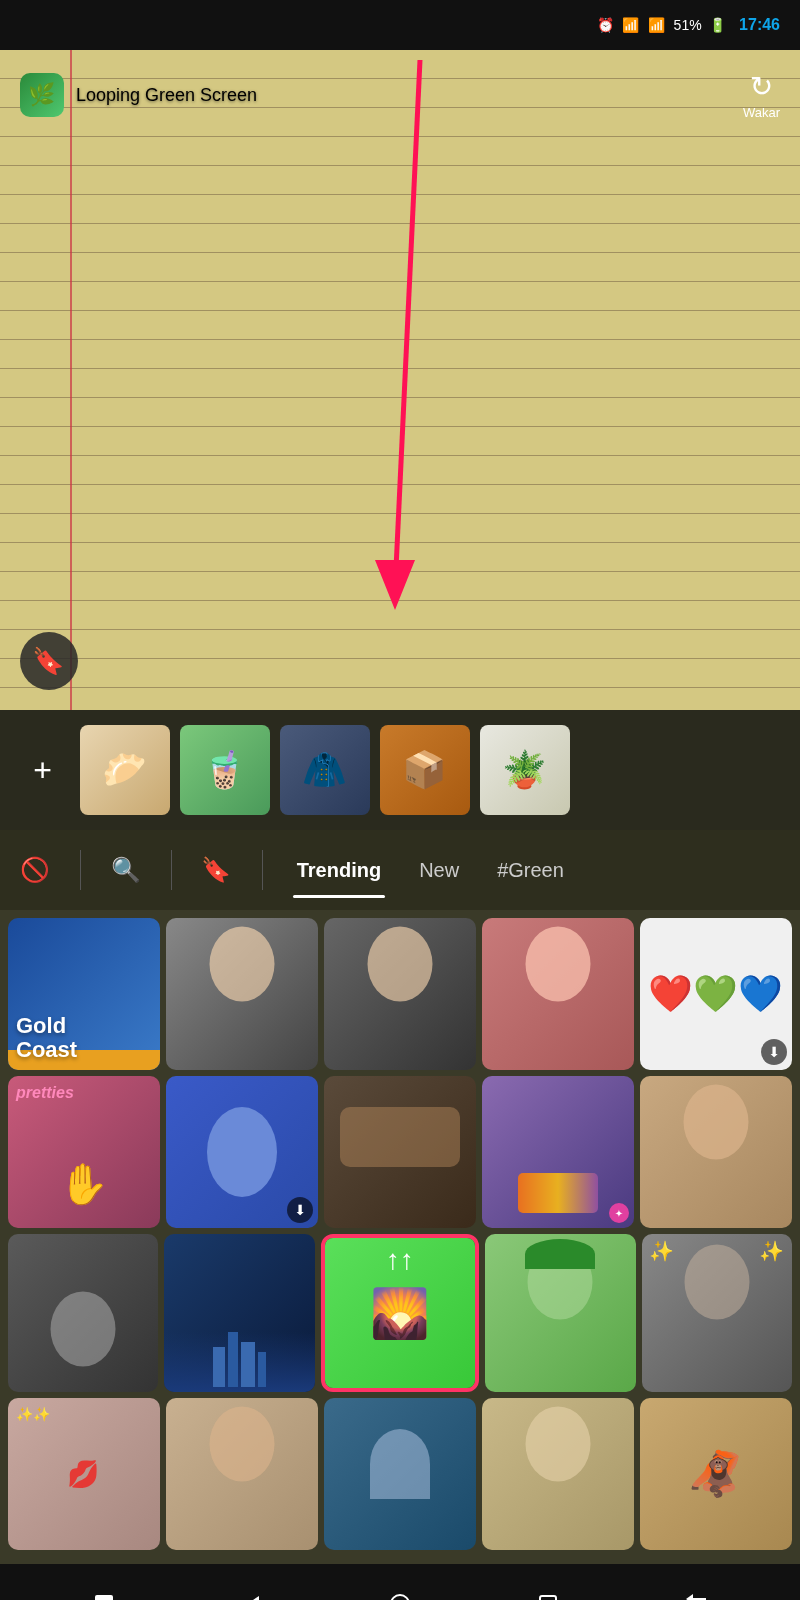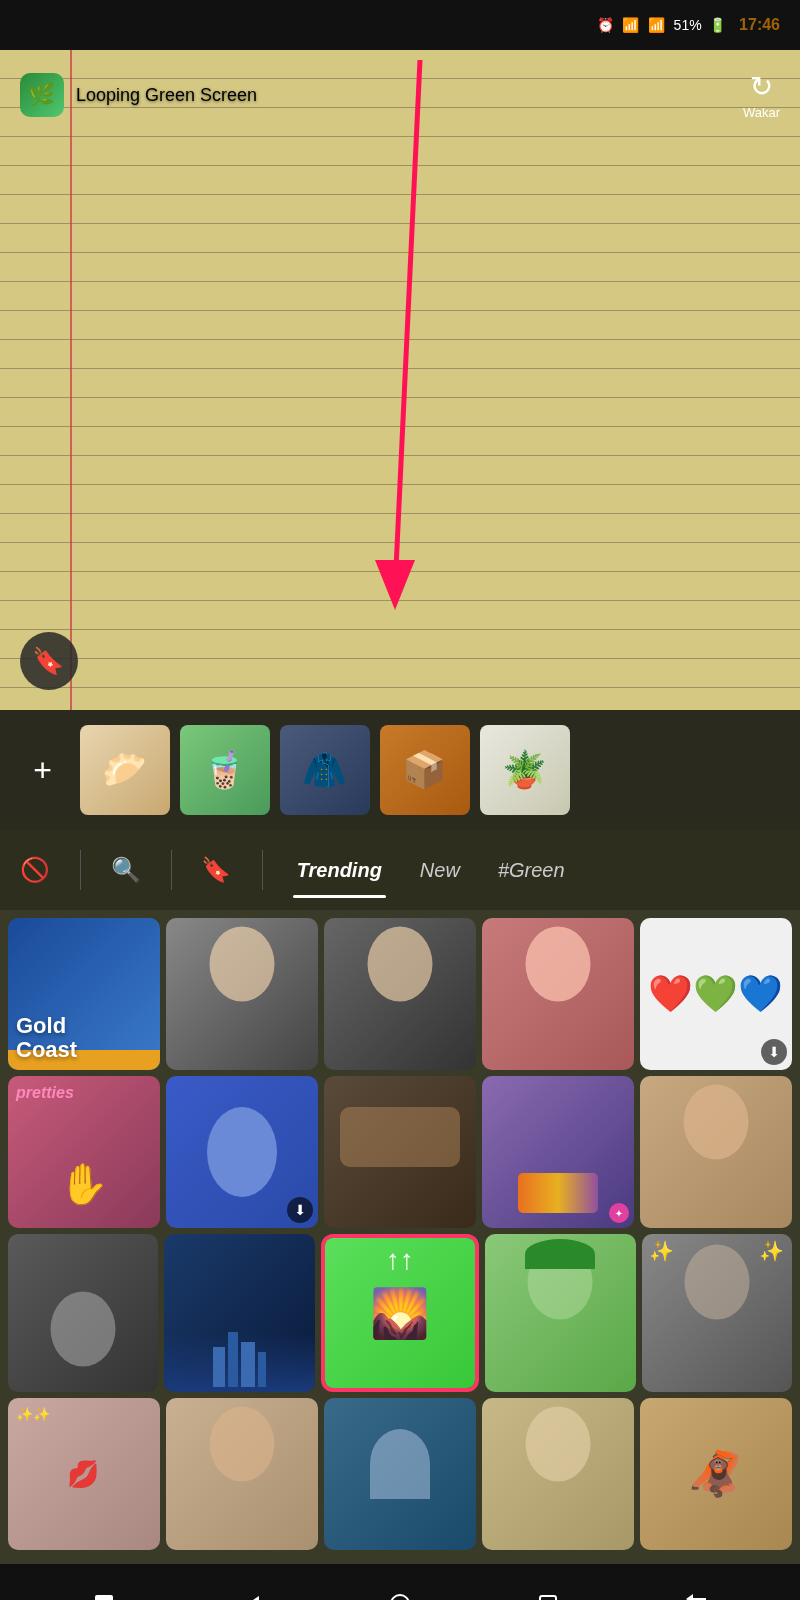--- a/index.html
+++ b/index.html
@@ -23,21 +23,21 @@
       padding: 0 20px;
       gap: 8px;
       position: relative;
       z-index: 100;
     }
     .status-icon {
       color: #fff;
       font-size: 14px;
     }
     .status-time {
-      color: #a16207;
+      color: #0ea5e9;
       font-size: 16px;
       font-weight: bold;
       margin-left: 4px;
     }
     .status-battery {
       color: #fff;
       font-size: 14px;
     }
 
     
@@ -222,21 +222,20 @@
       width: 1px;
       height: 40px;
       background: #555;
     }
     .filter-tab {
       color: #ccc;
       font-size: 20px;
       cursor: pointer;
       padding: 8px 4px;
       position: relative;
-      font-style: italic;
     }
     .filter-tab.active {
       color: #fff;
       font-weight: bold;
     }
     .filter-tab.active::after {
       content: '';
       position: absolute;
       bottom: -8px;
       left: 0; right: 0;

